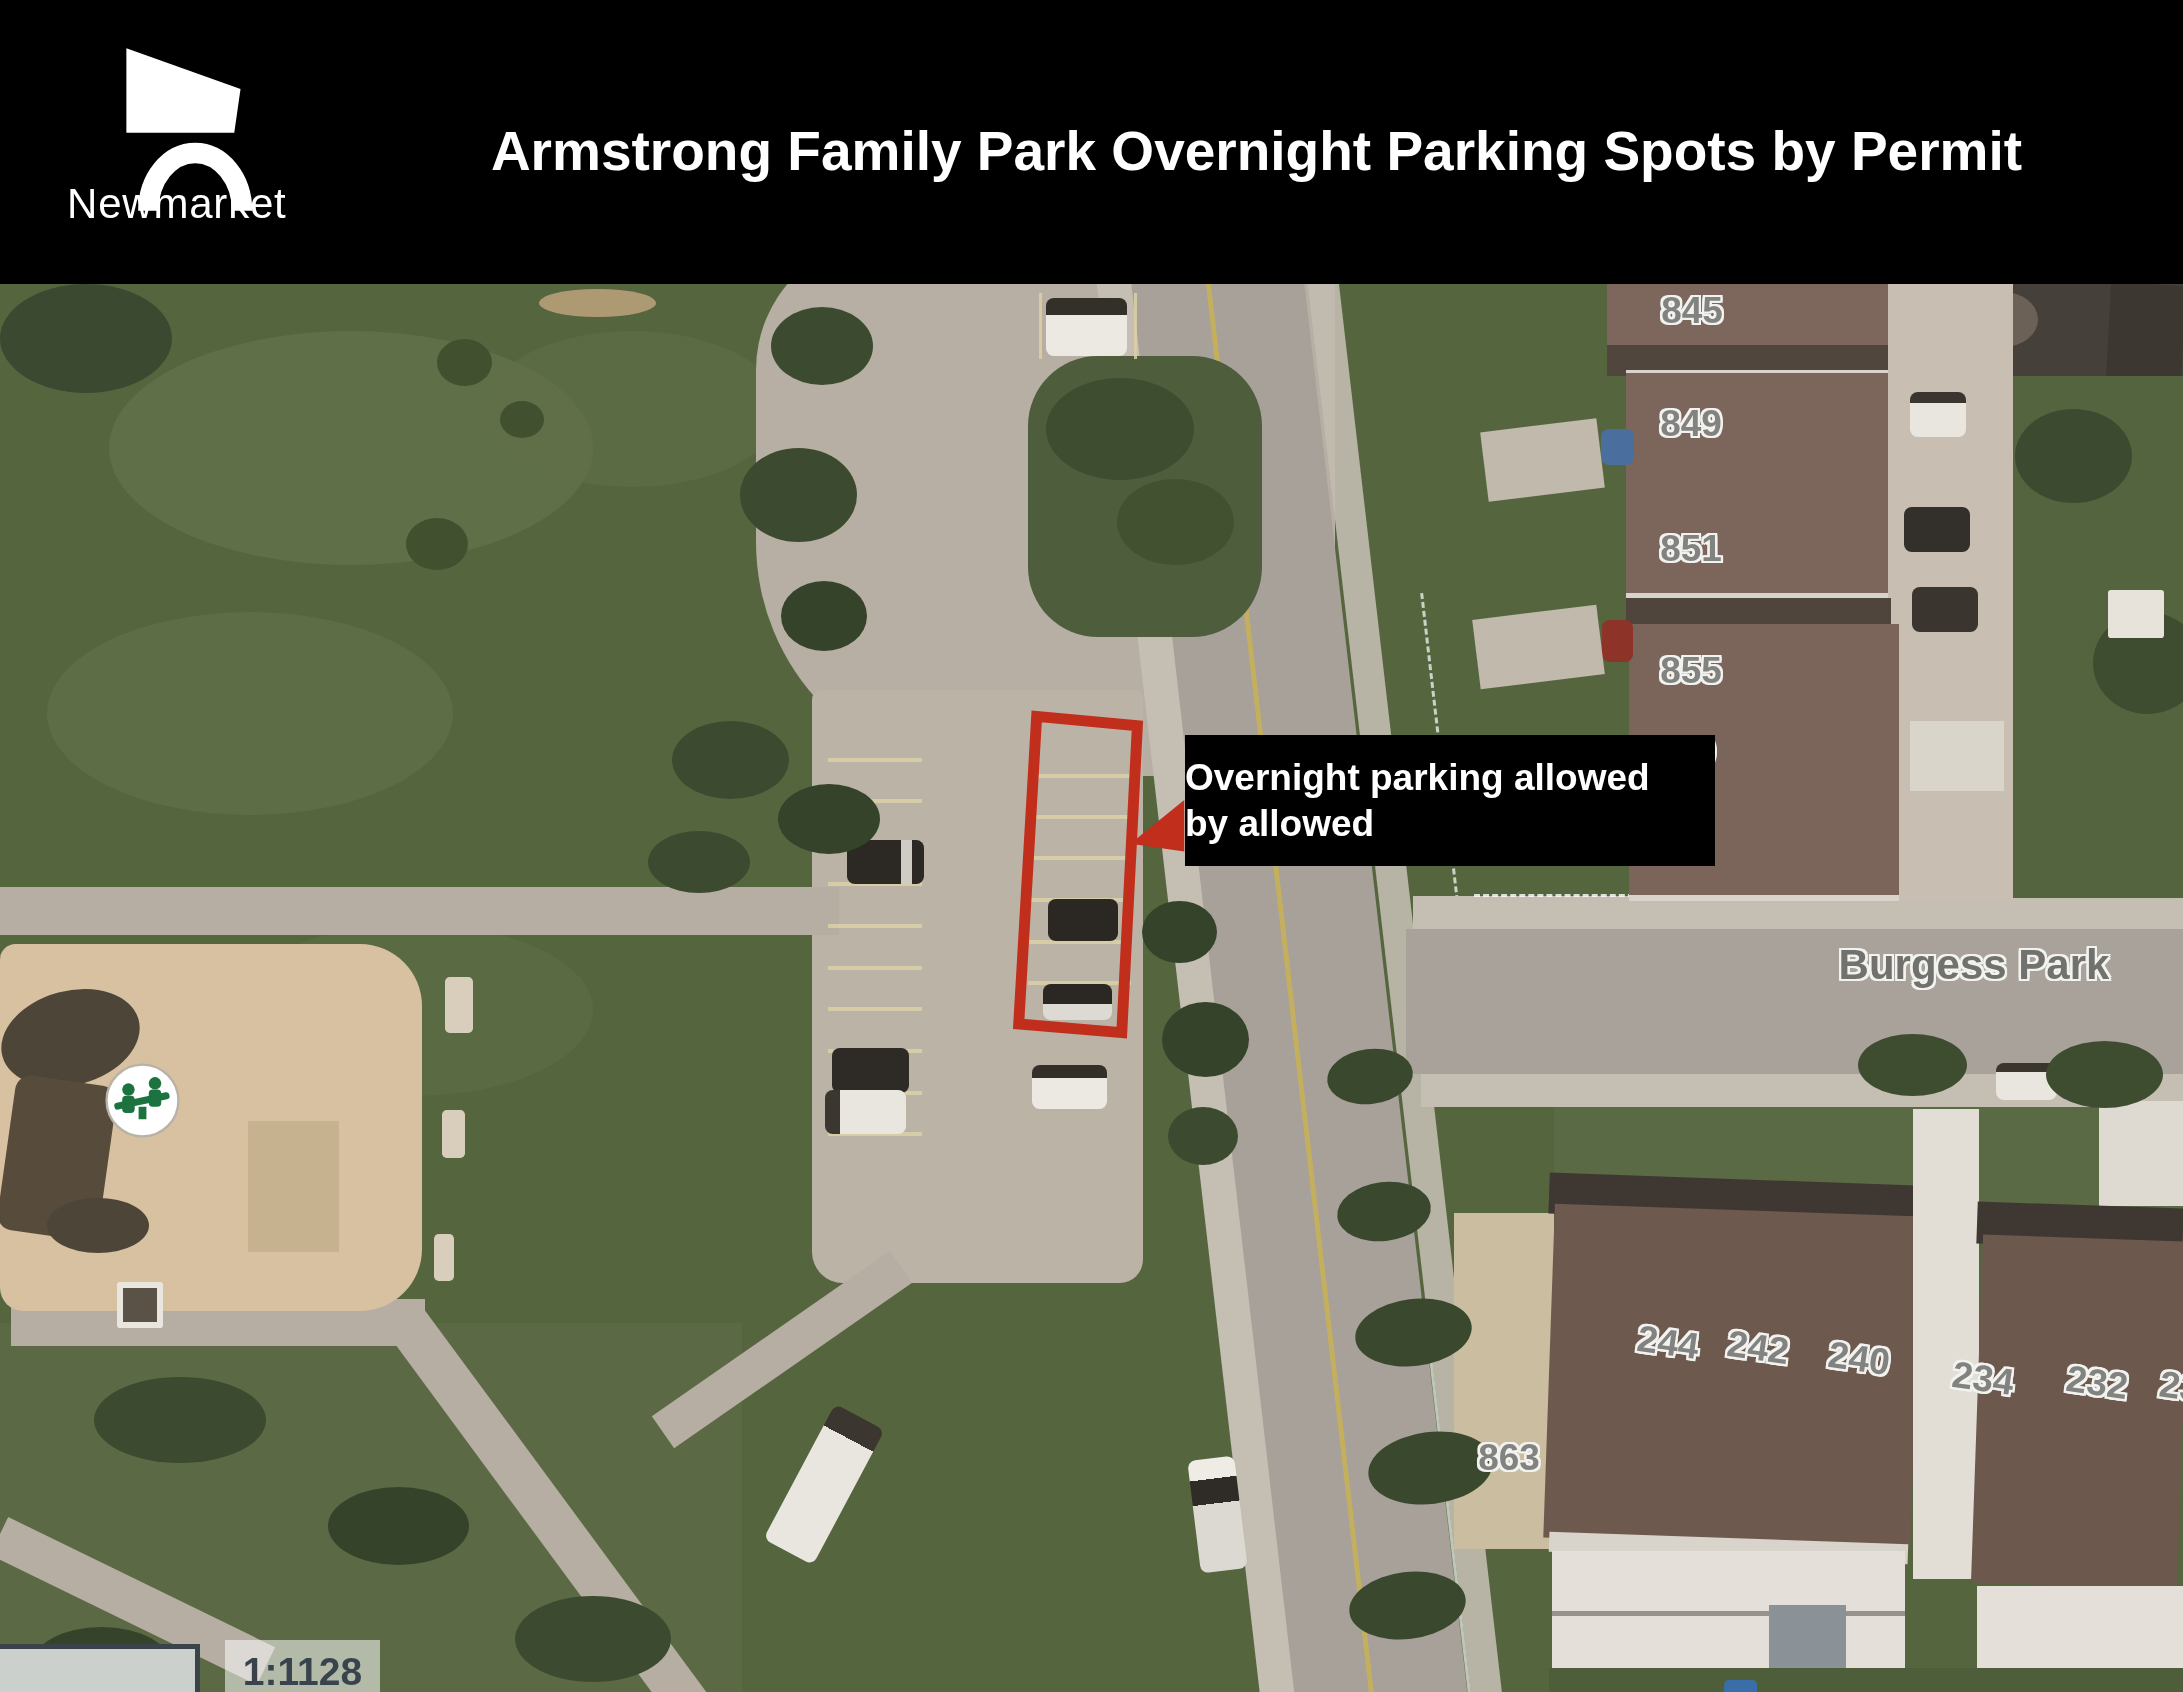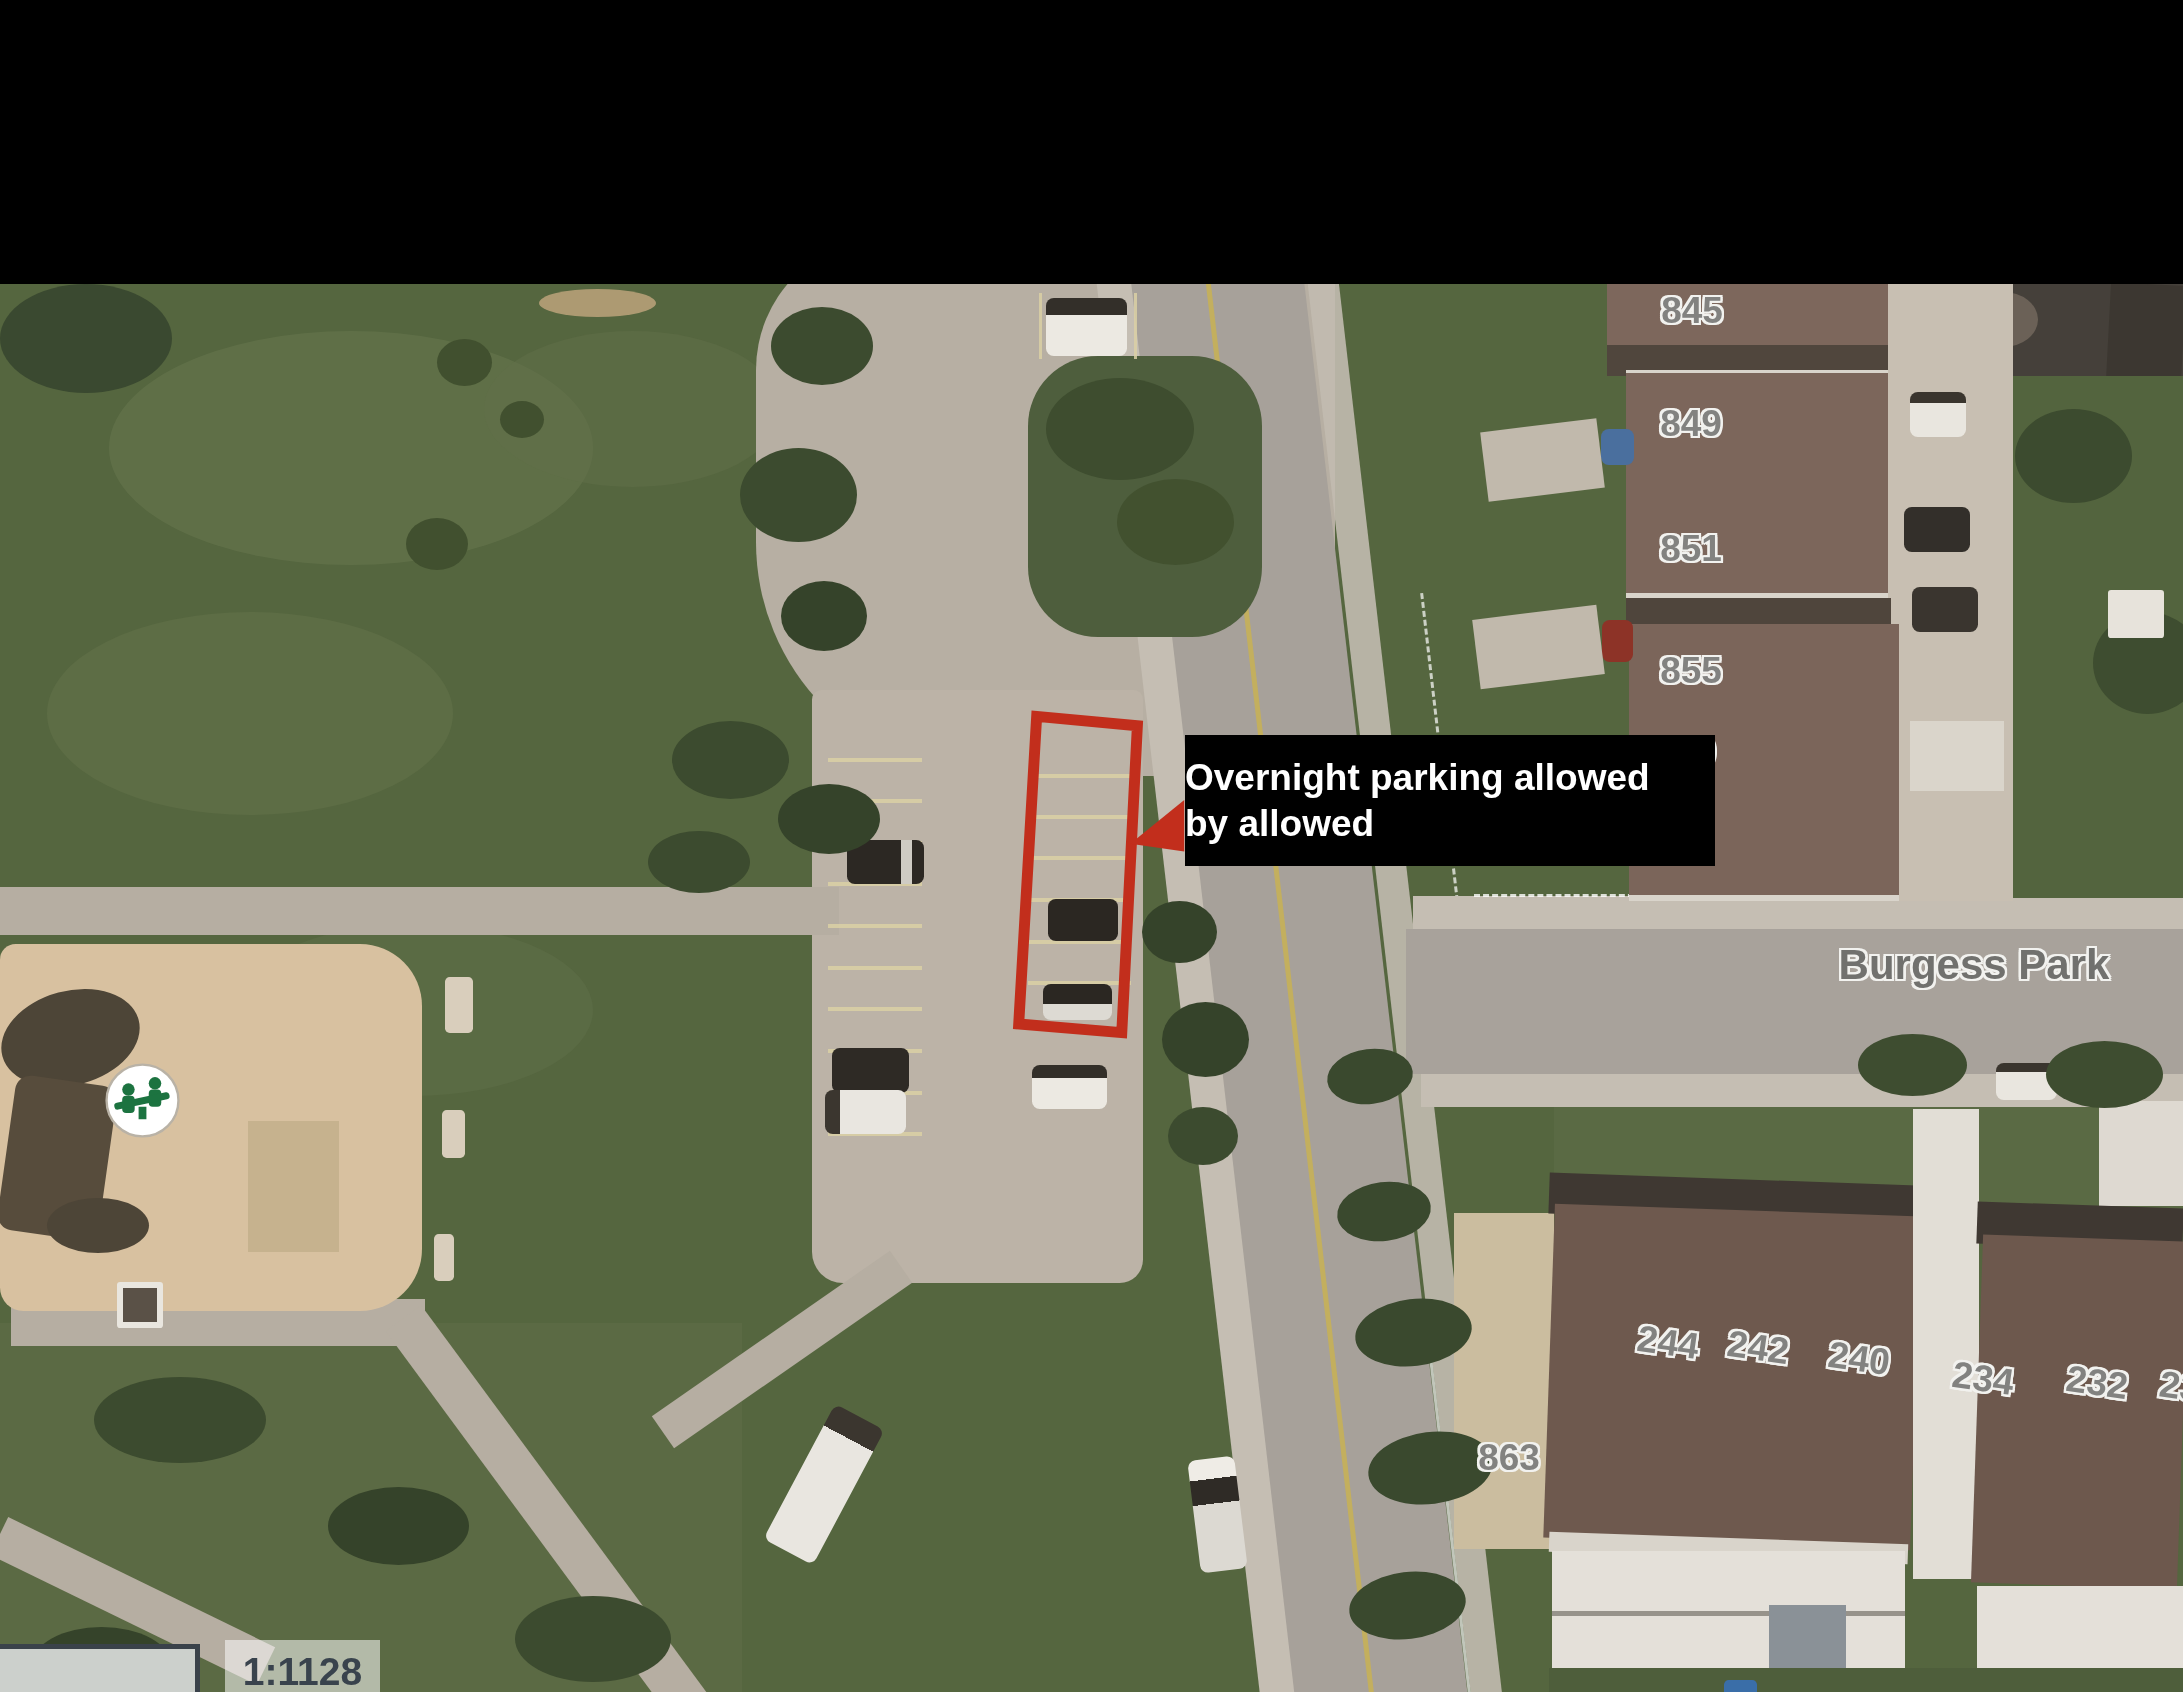--- a/index.html
+++ b/index.html
@@ -221,16 +221,24 @@
     <div id="callout">
       <div>Overnight parking allowed</div>
       <div>by allowed</div>
     </div>
 
     <div id="scalebar"></div>
     <div id="scale-ratio">1:1128</div>
   </div>
 
   <div id="header">
+    <div id="logo">
+      <svg width="172" height="166" viewBox="0 0 220 212">
+        <polygon points="12,4 158,56 150,112 12,112" fill="#ffffff"></polygon>
+        <path d="M40 212 A 60 74 0 0 1 160 212" fill="none" stroke="#ffffff" stroke-width="26"></path>
+      </svg>
+      <div id="logo-text">Newmarket</div>
+    </div>
+    <div id="title">Armstrong Family Park Overnight Parking Spots by Permit</div>
   </div>
 
 </div>
 
 
 </body></html>

